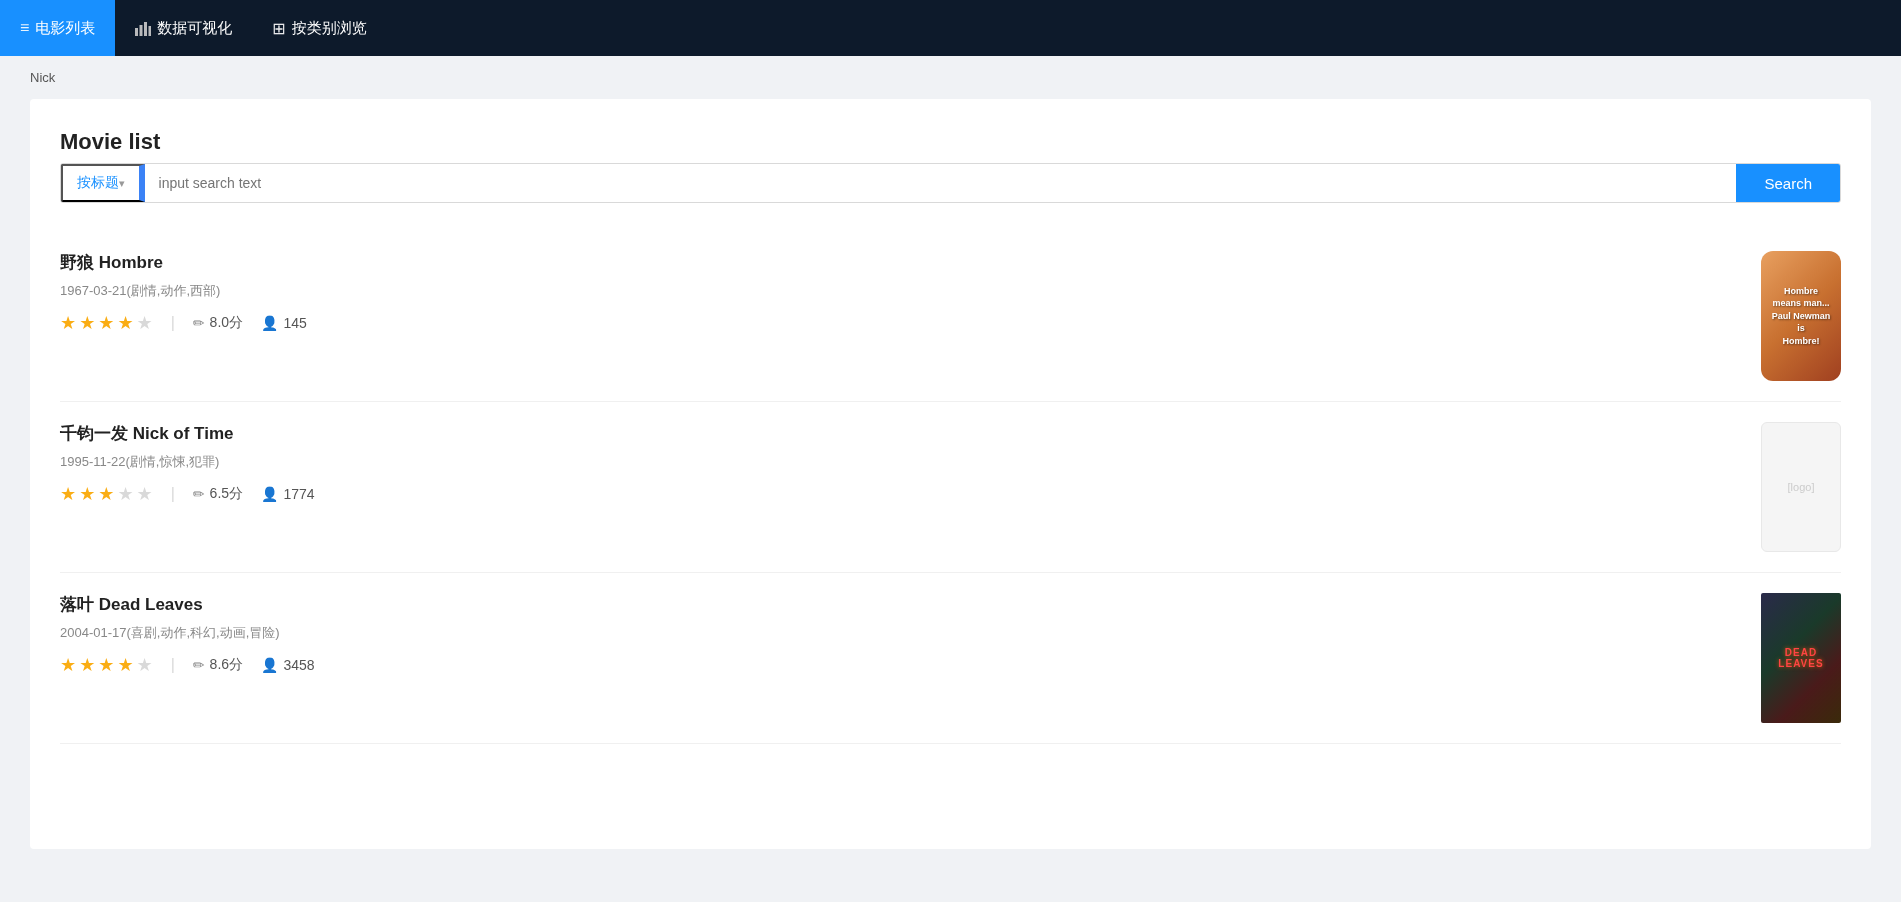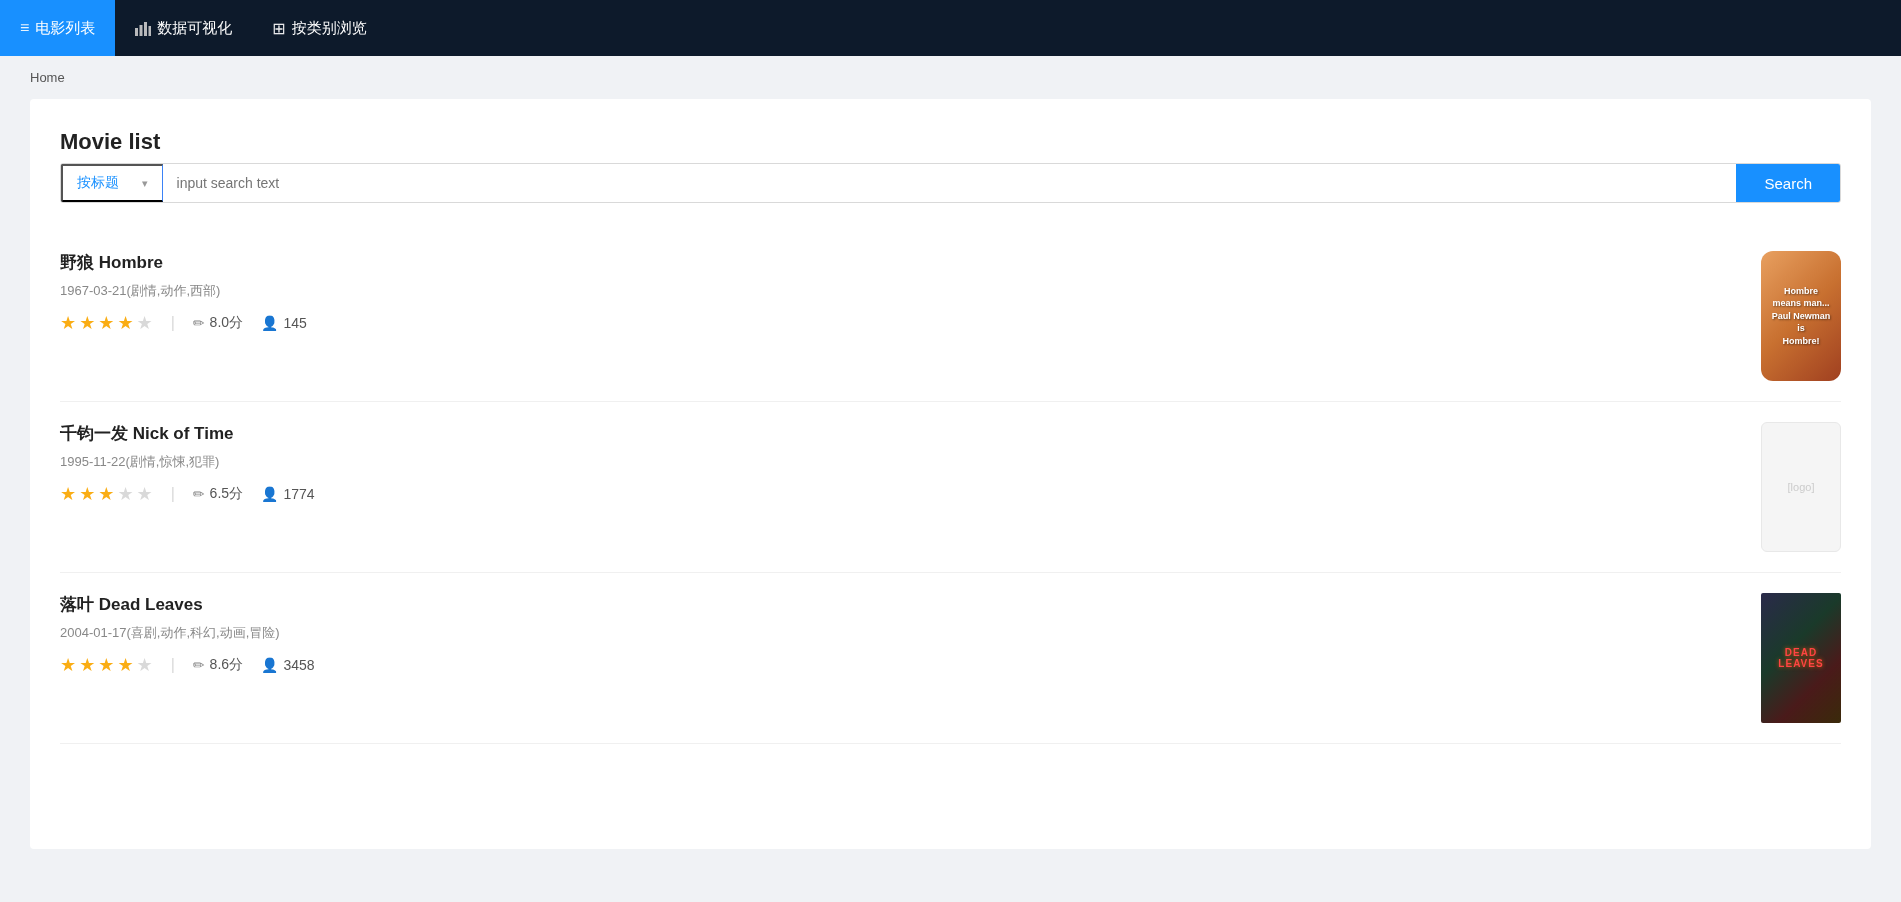--- a/index.html
+++ b/index.html
@@ -61,26 +61,26 @@
       border-radius: 3px;
       overflow: hidden;
       margin-bottom: 28px;
       height: 40px;
     }
     .search-type-btn {
       display: flex;
       align-items: center;
       padding: 0 14px;
       height: 100%;
-      border-right: 1px solid #3b82f6;
+      border-right: 6px solid #3b82f6;
       background: #fff;
       color: #1890ff;
       font-size: 14px;
       cursor: pointer;
-      gap: 23px;
+      gap: 0;
       white-space: nowrap;
     }
     .search-type-btn .chevron {
       font-size: 11px;
       color: #999;
     }
     .search-input {
       flex: 1;
       border: none;
       outline: none;
@@ -239,21 +239,21 @@
     </span>
     <span>数据可视化</span>
   </div>
   <div class="nav-item">
     <span class="nav-icon">⊞</span>
     <span>按类别浏览</span>
   </div>
 </nav>
 
 <div class="breadcrumb">
-  <span>Home</span>
+  <span>Nick</span>
 </div>
 
 <div class="main-card">
   <h1 class="page-title">Movie list</h1>
 
   <div class="search-bar">
     <button class="search-type-btn">
       <span>按标题</span>
       <span class="chevron">▾</span>
     </button>

